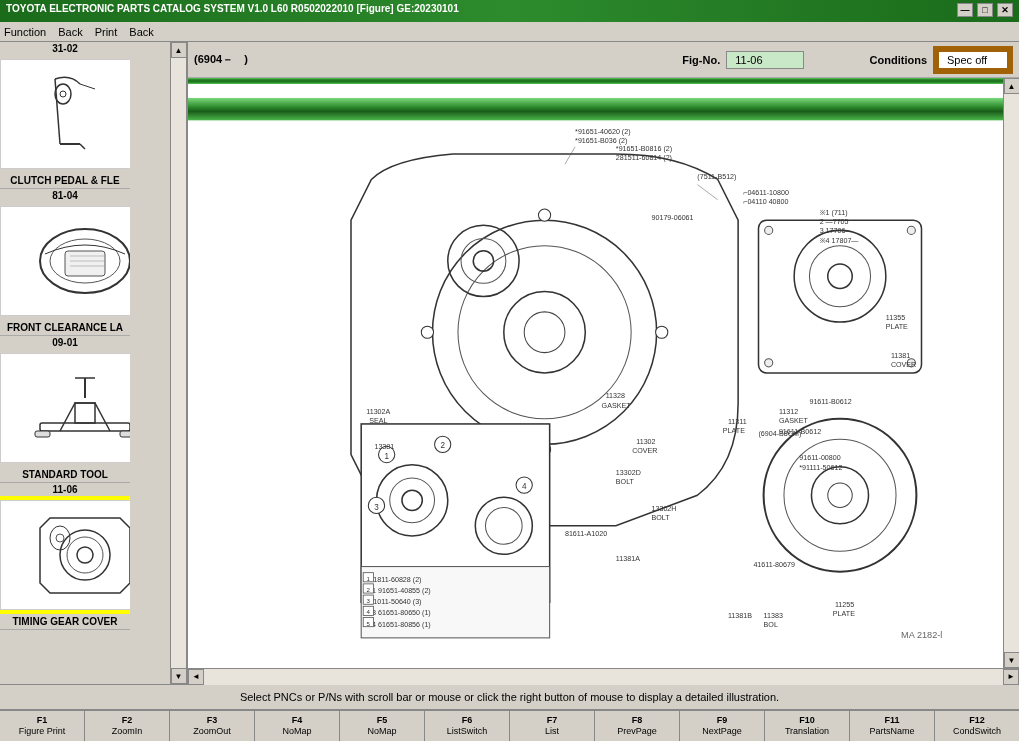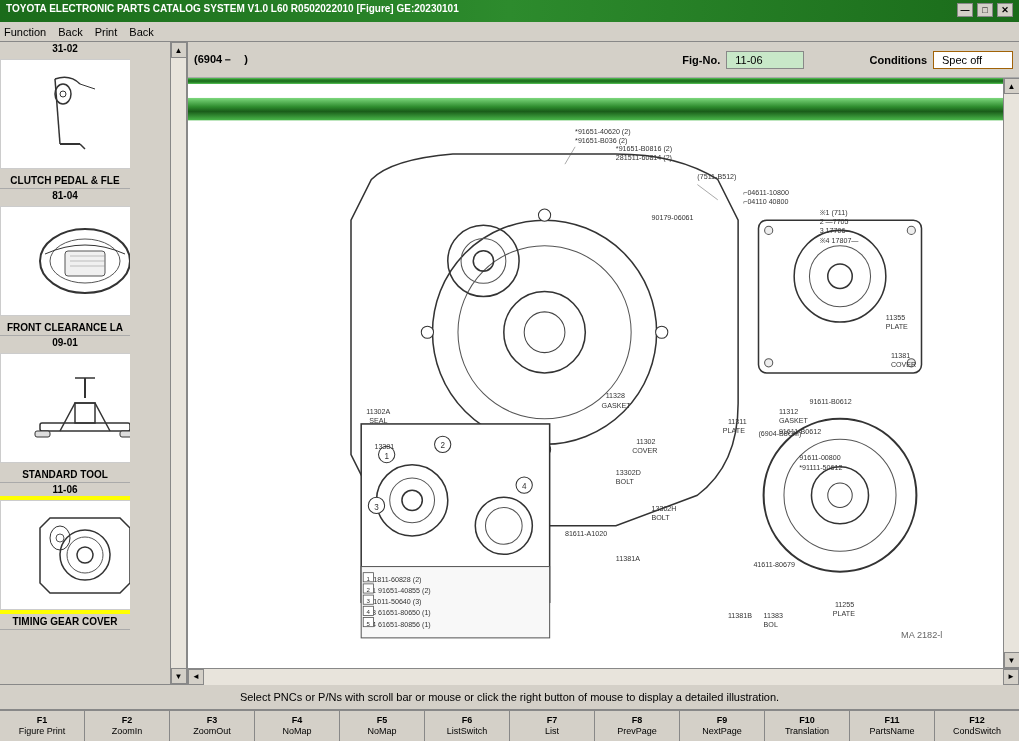--- a/index.html
+++ b/index.html
@@ -111,21 +111,21 @@
       padding: 2px 40px 2px 8px;
       font-size: 11px;
     }
     #conditions-label {
       font-size: 11px;
       font-weight: bold;
       margin-left: 60px;
     }
     #spec-off-box {
       background: white;
-      border: 1px solid #a16207;
+      border: 6px solid #a16207;
       padding: 2px 8px;
       font-size: 11px;
       width: 80px;
     }
 
     
     #diagram-area {
       flex: 1;
       background: white;
       position: relative;

